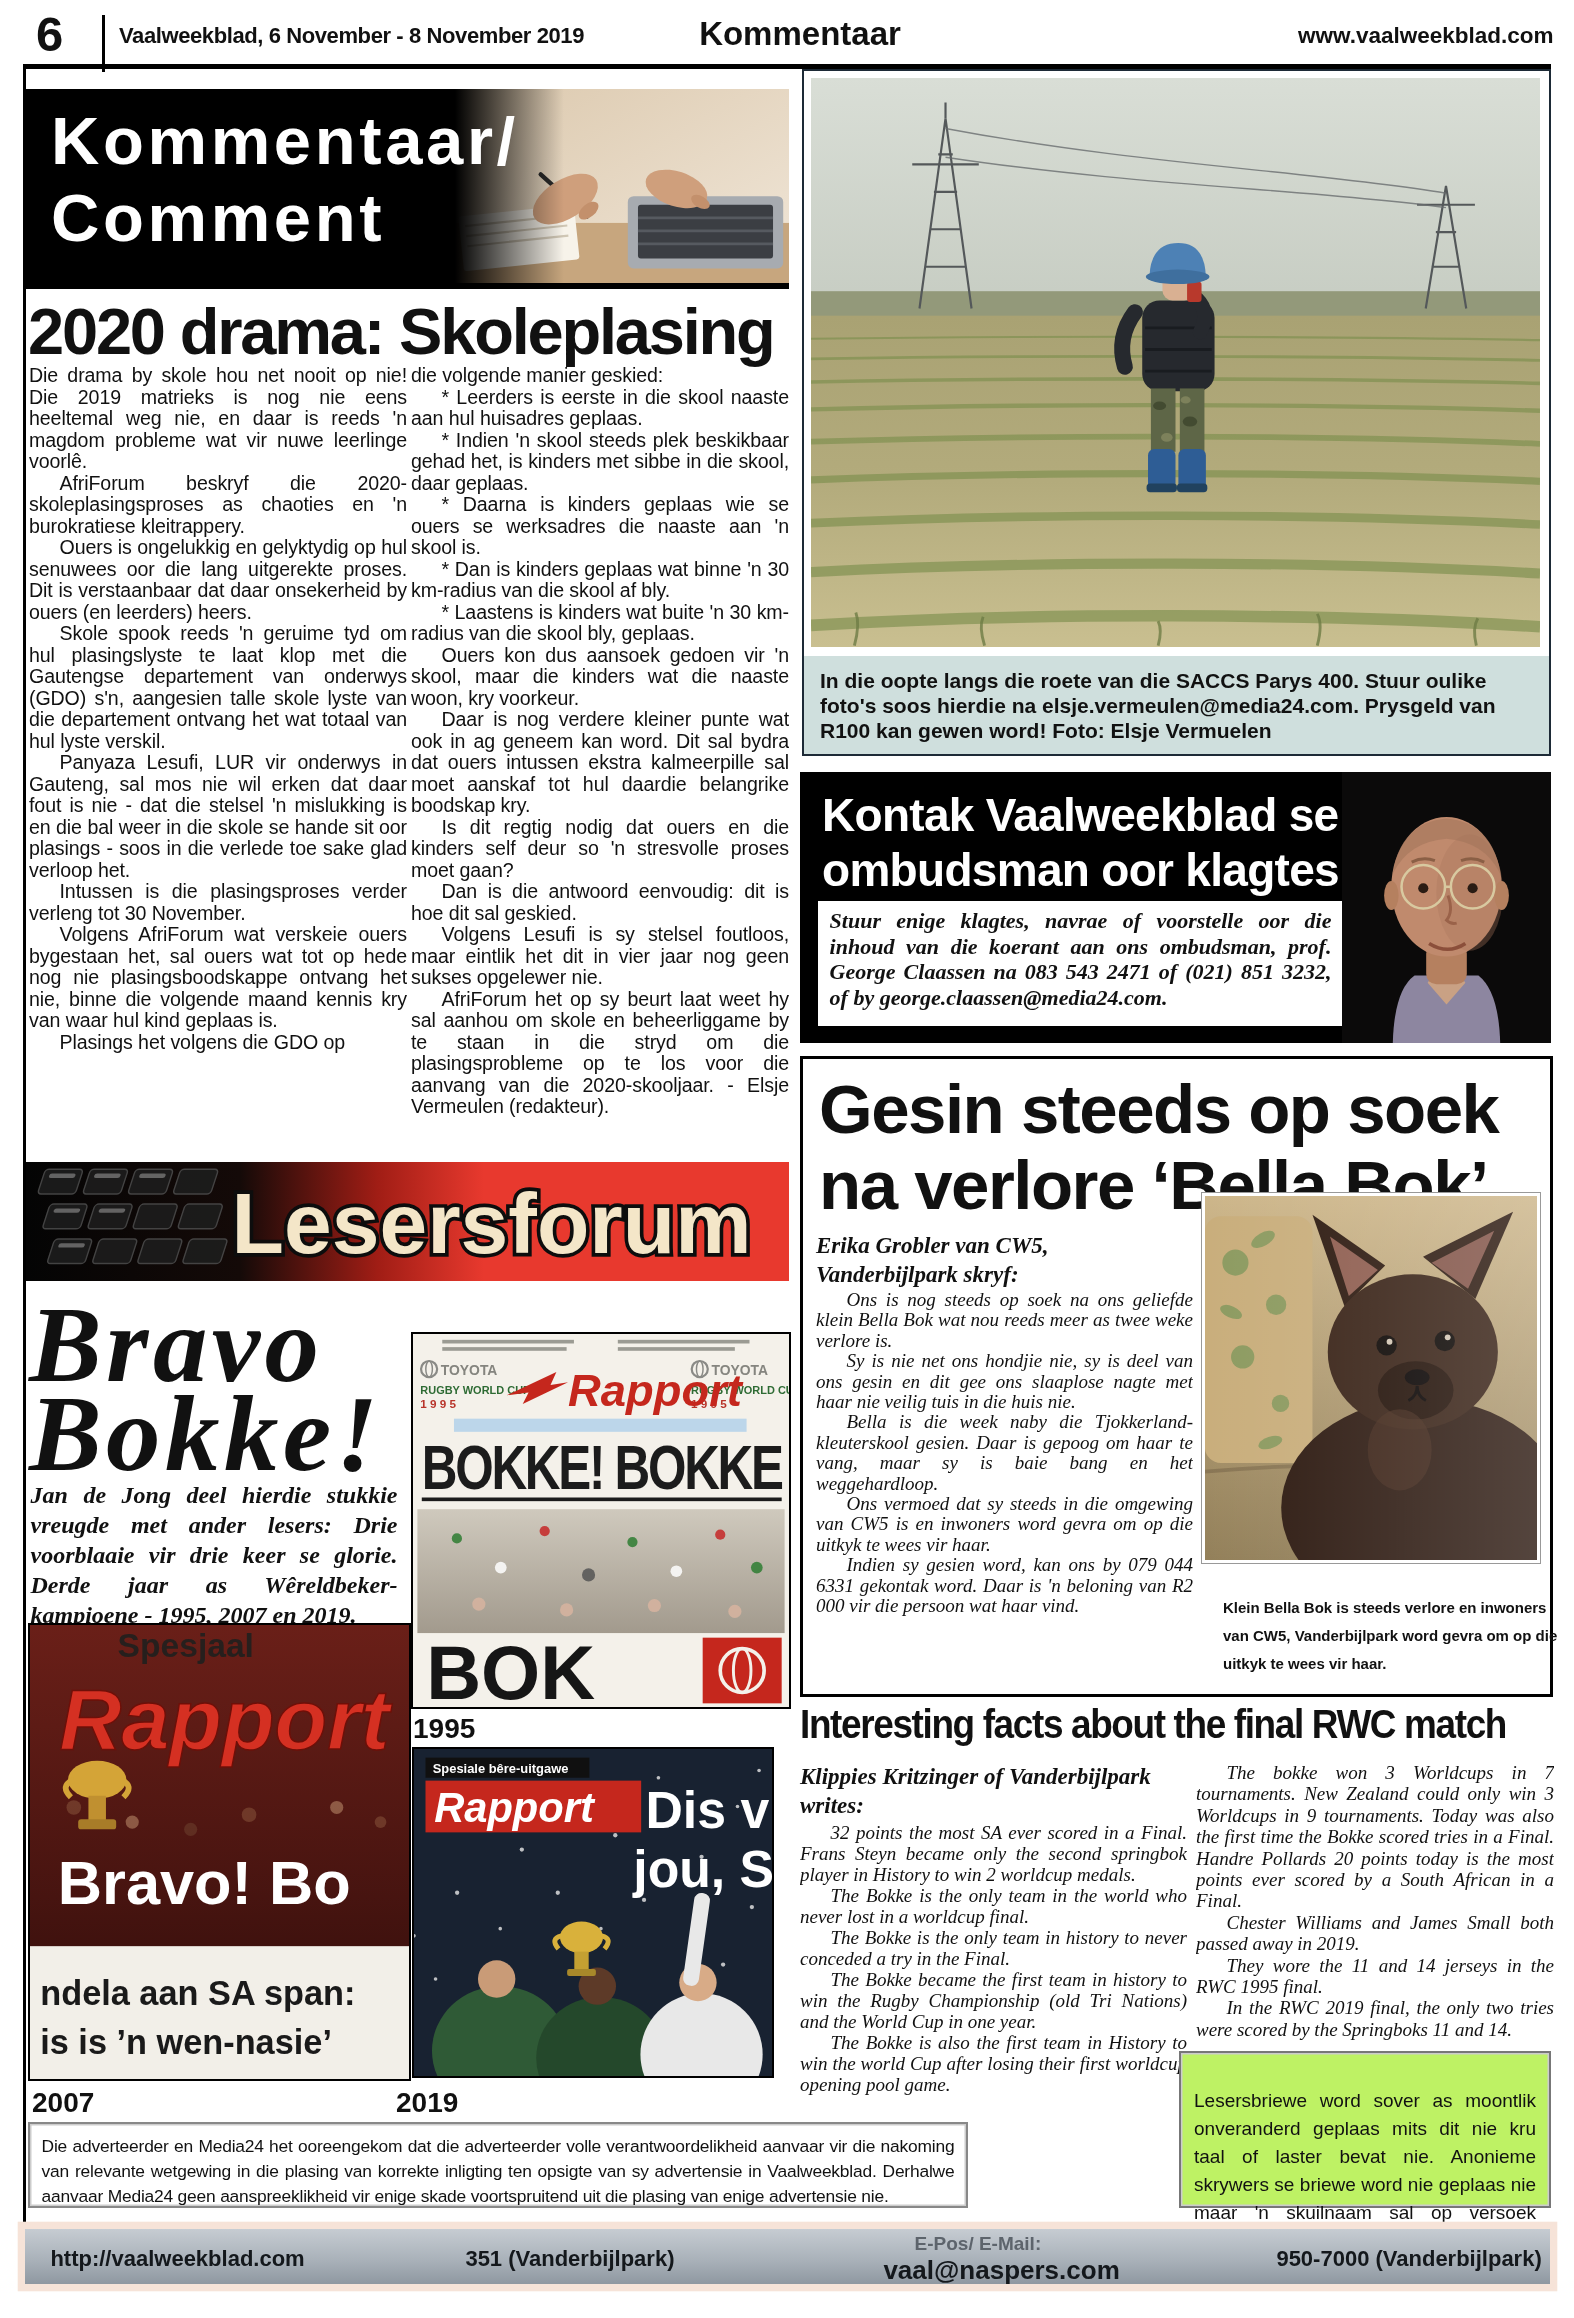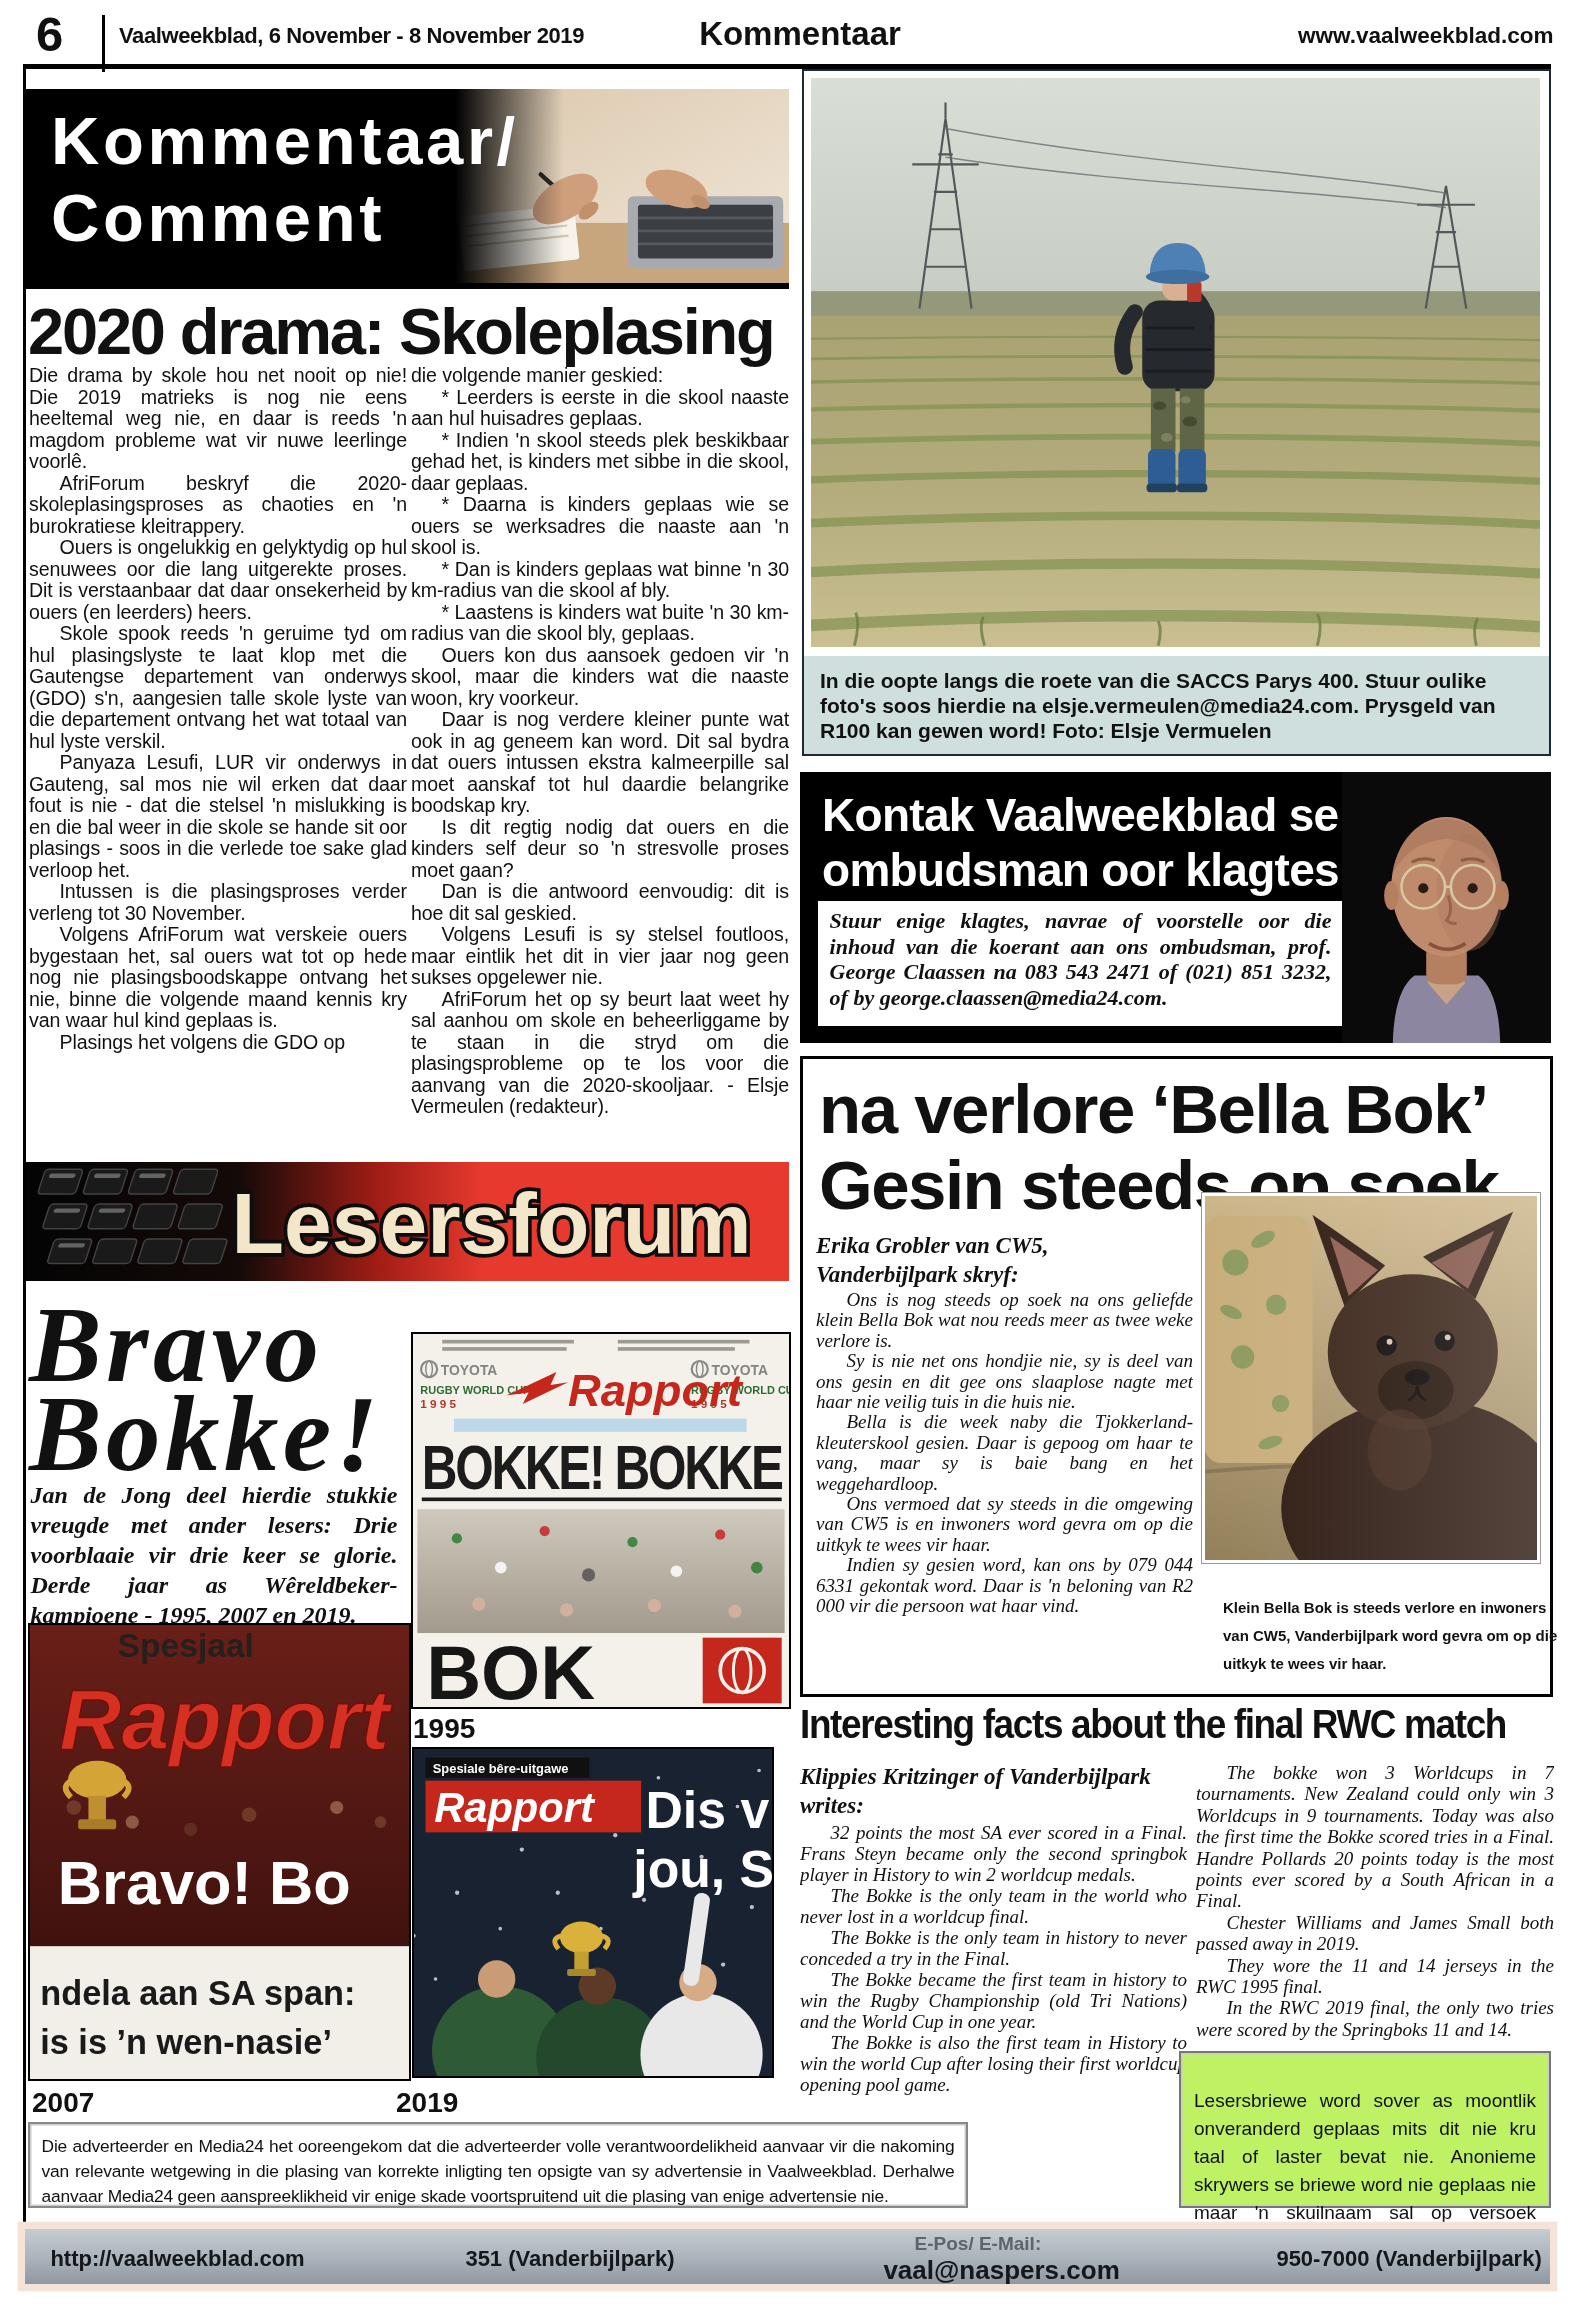--- a/index.html
+++ b/index.html
@@ -242,22 +242,22 @@
       <circle cx="180" cy="160" r="7" fill="#2a1c14"></circle>
       <path d="M96,124 q16,-8 32,-2 M164,122 q16,-6 32,2" stroke="#8a5f45" stroke-width="4" fill="none"></path>
       <path d="M146,170 q8,22 -2,34 q6,6 14,4" stroke="#9a6249" stroke-width="4" fill="none"></path>
       <path d="M120,236 q26,16 50,0" stroke="#8b4f3a" stroke-width="5" fill="none"></path>
       <path d="M70,140 Q80,70 144,64 Q208,70 218,140 Q196,96 144,92 Q92,96 70,140 Z" fill="#9d7258" opacity="0.5"></path>
     </svg>
   </div>
 
   <div class="abs" id="bella">
     <div id="bella-headline">
+      <div>Gesin steeds op soek</div>
       <div>na verlore ‘Bella Bok’</div>
-      <div>Gesin steeds op soek</div>
     </div>
     <div id="bella-byline" class="serif">Erika Grobler van CW5, Vanderbijlpark skryf:</div>
     <div id="bella-body" class="serif just bodycol">
         <p>Ons is nog steeds op soek na ons geliefde klein Bella Bok wat nou reeds meer as twee weke verlore is.</p>
         <p>Sy is nie net ons hondjie nie, sy is deel van ons gesin en dit gee ons slaaplose nagte met haar nie veilig tuis in die huis nie.</p>
         <p>Bella is die week naby die Tjokkerland-kleuterskool gesien. Daar is gepoog om haar te vang, maar sy is baie bang en het weggehardloop.</p>
         <p>Ons vermoed dat sy steeds in die omgewing van CW5 is en inwoners word gevra om op die uitkyk te wees vir haar.</p>
         <p>Indien sy gesien word, kan ons by 079 044 6331 gekontak word. Daar is 'n beloning van R2 000 vir die persoon wat haar vind.</p>
       </div>
     <svg id="dog-photo" viewBox="0 0 457 502" preserveAspectRatio="none">

